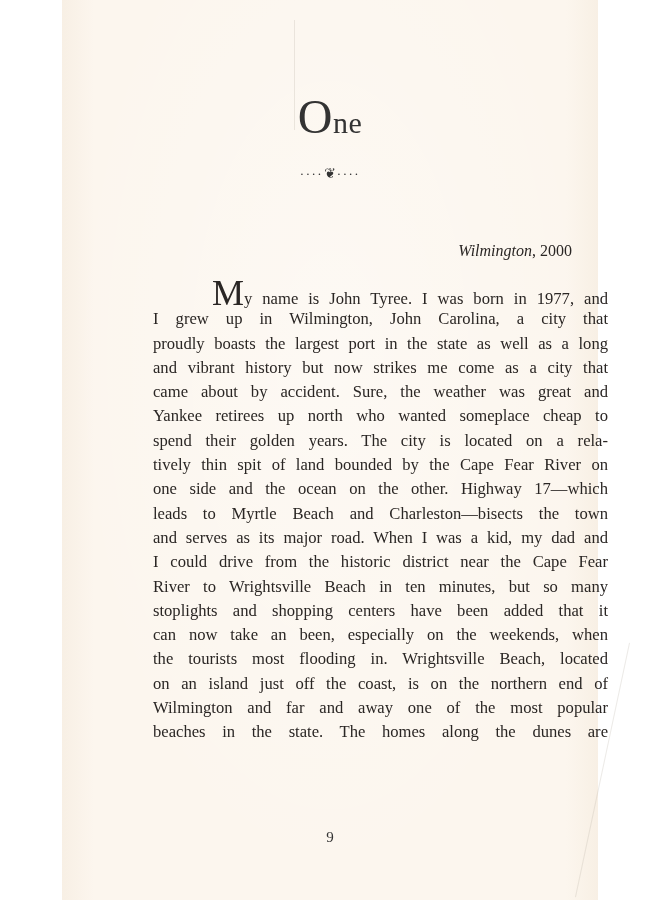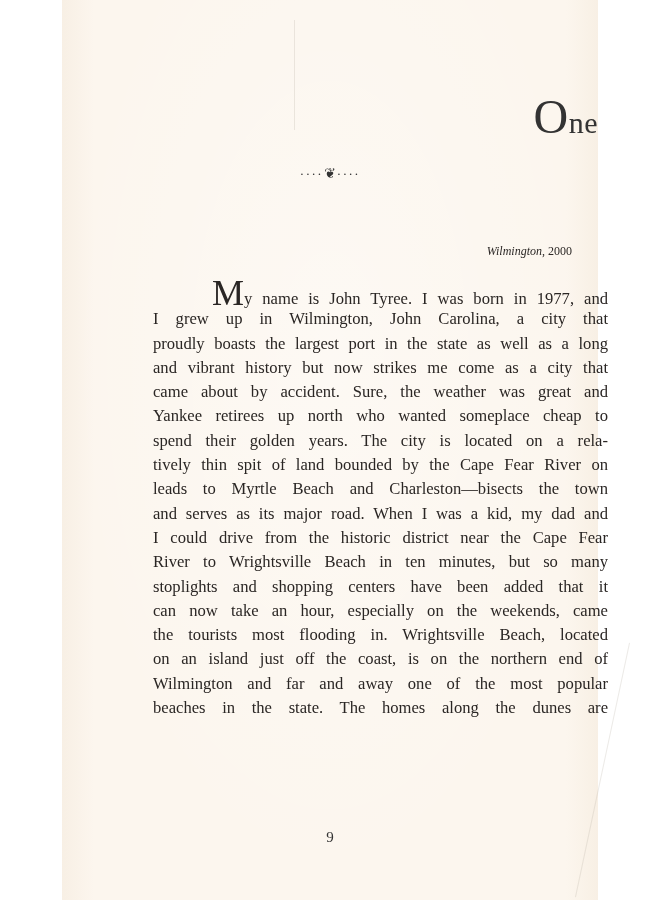--- a/index.html
+++ b/index.html
@@ -21,21 +21,21 @@
       radial-gradient(ellipse at 50% 40%, rgba(255,255,255,0.35), rgba(0,0,0,0) 70%),
       linear-gradient(90deg, rgba(235,220,200,0.25), rgba(0,0,0,0) 6%, rgba(0,0,0,0) 94%, rgba(235,220,200,0.25));
     font-family: "Liberation Serif", "DejaVu Serif", serif;
     color: #2a2624;
   }
   .chapter-title {
     position: absolute;
     left: 0;
     width: 536px;
     top: 92px;
-    text-align: right;
+    text-align: center;
     font-size: 30px;
     line-height: 50px;
     color: #333;
     letter-spacing: 0.5px;
   }
   .chapter-title .big {
     font-size: 48px;
   }
   .ornament {
     position: absolute;
@@ -51,21 +51,21 @@
   .ornament .glyph {
     font-size: 14px;
     letter-spacing: 0;
     margin: 0 1px;
   }
   .dateline {
     position: absolute;
     right: 26px;
     top: 240px;
     font-style: italic;
-    font-size: 12px;
+    font-size: 16px;
     line-height: 22px;
     color: #2a2624;
   }
   .body-text {
     position: absolute;
     left: 55px;
     top: 283px;
     width: 455px;
     font-size: 16.6px;
     line-height: 24.3px;
@@ -126,26 +126,27 @@
 
   <div class="body-text">
     <span class="line first"><span class="drop">M</span><span>y name is John Tyree. I was born in 1977, and</span></span>
     <span class="line">I grew up in Wilmington, John Carolina, a city that</span>
     <span class="line">proudly boasts the largest port in the state as well as a long</span>
     <span class="line">and vibrant history but now strikes me come as a city that</span>
     <span class="line">came about by accident. Sure, the weather was great and</span>
     <span class="line">Yankee retirees up north who wanted someplace cheap to</span>
     <span class="line">spend their golden years. The city is located on a rela-</span>
     <span class="line">tively thin spit of land bounded by the Cape Fear River on</span>
+    <span class="line">one side and the ocean on the other. Highway 17—which</span>
     <span class="line">leads to Myrtle Beach and Charleston—bisects the town</span>
     <span class="line">and serves as its major road. When I was a kid, my dad and</span>
     <span class="line">I could drive from the historic district near the Cape Fear</span>
     <span class="line">River to Wrightsville Beach in ten minutes, but so many</span>
     <span class="line">stoplights and shopping centers have been added that it</span>
-    <span class="line">can now take an hour, especially on the weekends, came</span>
+    <span class="line">can now take an been, especially on the weekends, when</span>
     <span class="line">the tourists most flooding in. Wrightsville Beach, located</span>
     <span class="line">on an island just off the coast, is on the northern end of</span>
     <span class="line">Wilmington and far and away one of the most popular</span>
     <span class="line">beaches in the state. The homes along the dunes are</span>
   </div>
 
   <div class="page-number">9</div>
 </div>
 
 </body></html>

